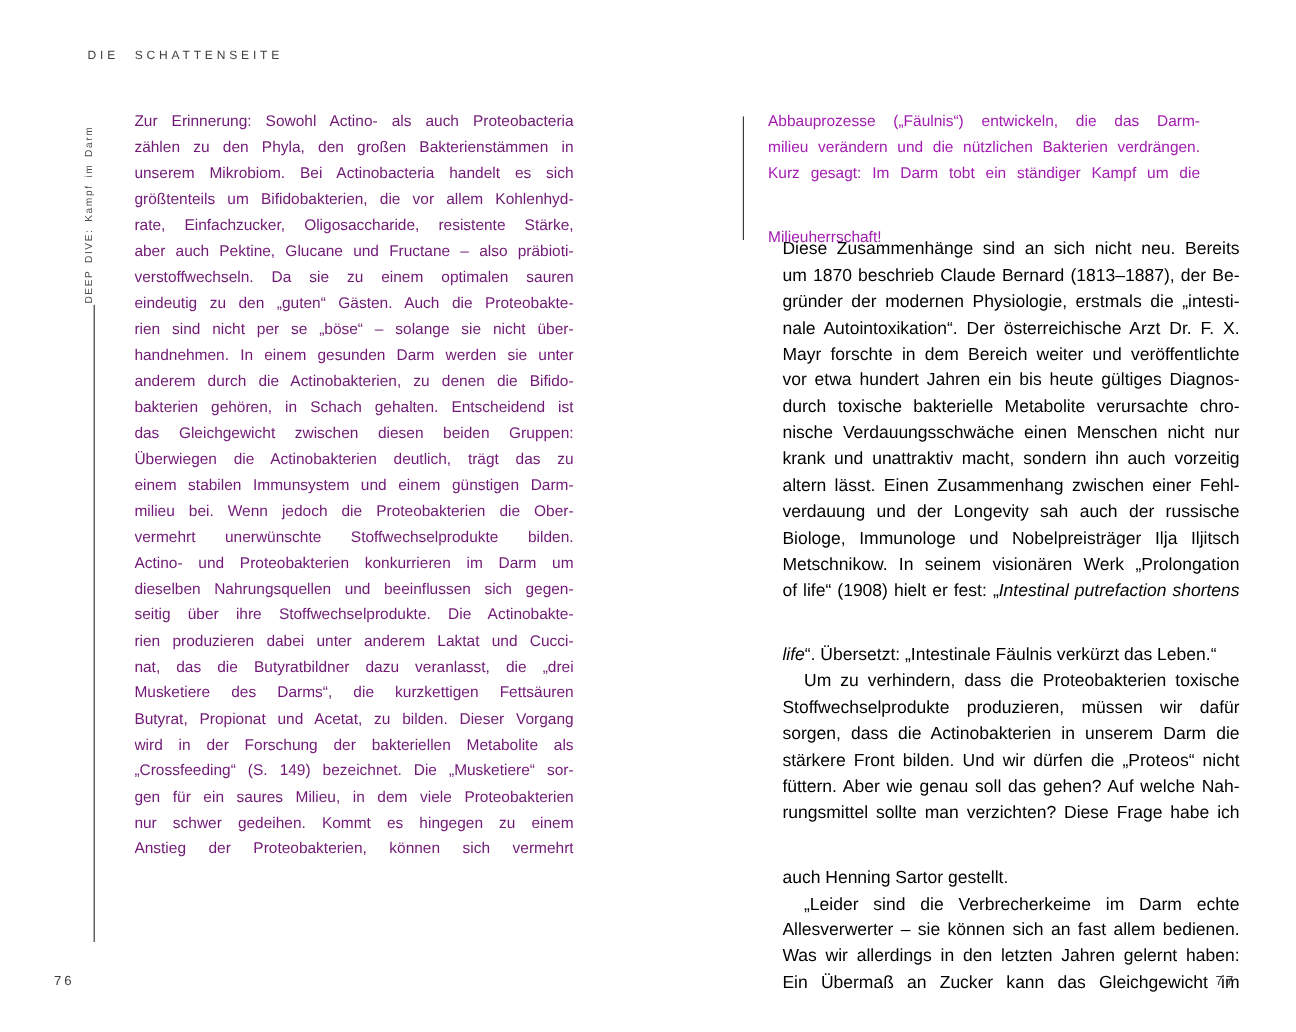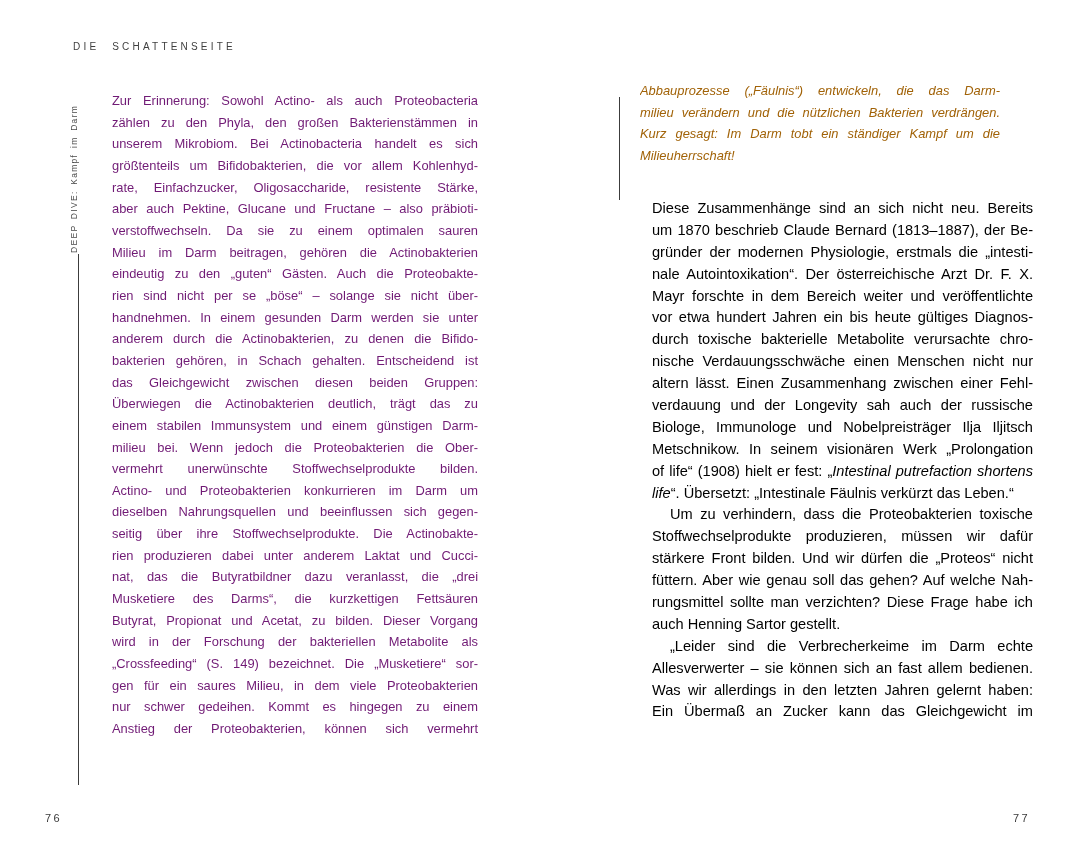--- a/index.html
+++ b/index.html
@@ -27,34 +27,34 @@
   .rule-v { position:absolute; width:1px; background:#3c3c3c; }
   #left-rule  { left:78px;  top:254px; height:531px; }
   #right-rule { left:619px; top:97px;  height:103px; }
 
   .col { position:absolute; }
   #left-col {
     left:112px; top:90px; width:366px;
     font-size:12.9px; line-height:21.66px; color:#701a75;
   }
   #cont-col {
-    left:640px; top:80px; width:360px;
-    font-size:12.9px; line-height:21.7px; color:#a16207;font-style:italic;
+    left:640px; top:90px; width:360px;
+    font-size:12.9px; line-height:21.7px; color:#a21caf;
   }
   #body-col {
     left:652px; top:198px; width:381px;
     font-family:Liberation Sans, sans-serif;
     font-size:14.6px; line-height:21.9px; color:#000000;
   }
 
   .line { text-align:justify; text-align-last:justify; overflow:hidden; }
   #left-col .line { height:21.66px; }
   #cont-col .line { height:21.7px; }
   #body-col .line { height:21.9px; }
-  .line-final  { text-align-last:left; }
+  .line-final  { text-align-last:left;margin-top:32px; }
   .line-indent { text-indent:18px; }
   i { font-style:italic; }
 
   .page-num {
     position:absolute; top:812px;
     font-size:11px; letter-spacing:2.5px; color:#3a3a3a;
   }
   #pn-left  { left:45px; }
   #pn-right { left:1013px; }
 </style>
@@ -70,21 +70,20 @@
   <div class="rule-v" id="left-rule"></div>
 
   <div class="col" id="left-col">
       <div class="line"><span>Zur Erinnerung: Sowohl Actino- als auch Proteobacteria</span></div>
       <div class="line"><span>zählen zu den Phyla, den großen Bakterienstämmen in</span></div>
       <div class="line"><span>unserem Mikrobiom. Bei Actinobacteria handelt es sich</span></div>
       <div class="line"><span>größtenteils um Bifidobakterien, die vor allem Kohlenhyd-</span></div>
       <div class="line"><span>rate, Einfachzucker, Oligosaccharide, resistente Stärke,</span></div>
       <div class="line"><span>aber auch Pektine, Glucane und Fructane – also präbioti-</span></div>
       <div class="line"><span>verstoffwechseln. Da sie zu einem optimalen sauren</span></div>
-      <div class="line"><span>Milieu im Darm beitragen, gehören die Actinobakterien</span></div>
       <div class="line"><span>eindeutig zu den „guten“ Gästen. Auch die Proteobakte-</span></div>
       <div class="line"><span>rien sind nicht per se „böse“ – solange sie nicht über-</span></div>
       <div class="line"><span>handnehmen. In einem gesunden Darm werden sie unter</span></div>
       <div class="line"><span>anderem durch die Actinobakterien, zu denen die Bifido-</span></div>
       <div class="line"><span>bakterien gehören, in Schach gehalten. Entscheidend ist</span></div>
       <div class="line"><span>das Gleichgewicht zwischen diesen beiden Gruppen:</span></div>
       <div class="line"><span>Überwiegen die Actinobakterien deutlich, trägt das zu</span></div>
       <div class="line"><span>einem stabilen Immunsystem und einem günstigen Darm-</span></div>
       <div class="line"><span>milieu bei. Wenn jedoch die Proteobakterien die Ober-</span></div>
       <div class="line"><span>vermehrt unerwünschte Stoffwechselprodukte bilden.</span></div>
@@ -115,28 +114,30 @@
 
   <div class="col" id="body-col">
       <div class="line"><span>Diese Zusammenhänge sind an sich nicht neu. Bereits</span></div>
       <div class="line"><span>um 1870 beschrieb Claude Bernard (1813–1887), der Be-</span></div>
       <div class="line"><span>gründer der modernen Physiologie, erstmals die „intesti-</span></div>
       <div class="line"><span>nale Autointoxikation“. Der österreichische Arzt Dr. F. X.</span></div>
       <div class="line"><span>Mayr forschte in dem Bereich weiter und veröffentlichte</span></div>
       <div class="line"><span>vor etwa hundert Jahren ein bis heute gültiges Diagnos-</span></div>
       <div class="line"><span>durch toxische bakterielle Metabolite verursachte chro-</span></div>
       <div class="line"><span>nische Verdauungsschwäche einen Menschen nicht nur</span></div>
+      <div class="line"><span>krank und unattraktiv macht, sondern ihn auch vorzeitig</span></div>
       <div class="line"><span>altern lässt. Einen Zusammenhang zwischen einer Fehl-</span></div>
       <div class="line"><span>verdauung und der Longevity sah auch der russische</span></div>
       <div class="line"><span>Biologe, Immunologe und Nobelpreisträger Ilja Iljitsch</span></div>
       <div class="line"><span>Metschnikow. In seinem visionären Werk „Prolongation</span></div>
       <div class="line"><span>of life“ (1908) hielt er fest: „</span><i>Intestinal putrefaction shortens</i></div>
       <div class="line line-final"><i>life</i><span>“. Übersetzt: „Intestinale Fäulnis verkürzt das Leben.“</span></div>
       <div class="line line-indent"><span>Um zu verhindern, dass die Proteobakterien toxische</span></div>
       <div class="line"><span>Stoffwechselprodukte produzieren, müssen wir dafür</span></div>
+      <div class="line"><span>sorgen, dass die Actinobakterien in unserem Darm die</span></div>
       <div class="line"><span>stärkere Front bilden. Und wir dürfen die „Proteos“ nicht</span></div>
       <div class="line"><span>füttern. Aber wie genau soll das gehen? Auf welche Nah-</span></div>
       <div class="line"><span>rungsmittel sollte man verzichten? Diese Frage habe ich</span></div>
       <div class="line line-final"><span>auch Henning Sartor gestellt.</span></div>
       <div class="line line-indent"><span>„Leider sind die Verbrecherkeime im Darm echte</span></div>
       <div class="line"><span>Allesverwerter – sie können sich an fast allem bedienen.</span></div>
       <div class="line"><span>Was wir allerdings in den letzten Jahren gelernt haben:</span></div>
       <div class="line"><span>Ein Übermaß an Zucker kann das Gleichgewicht im</span></div>
     </div>
 

